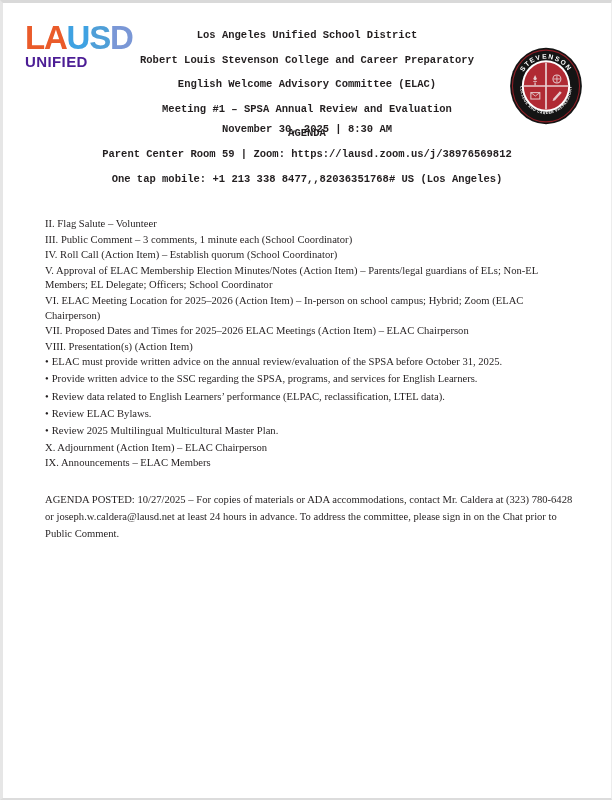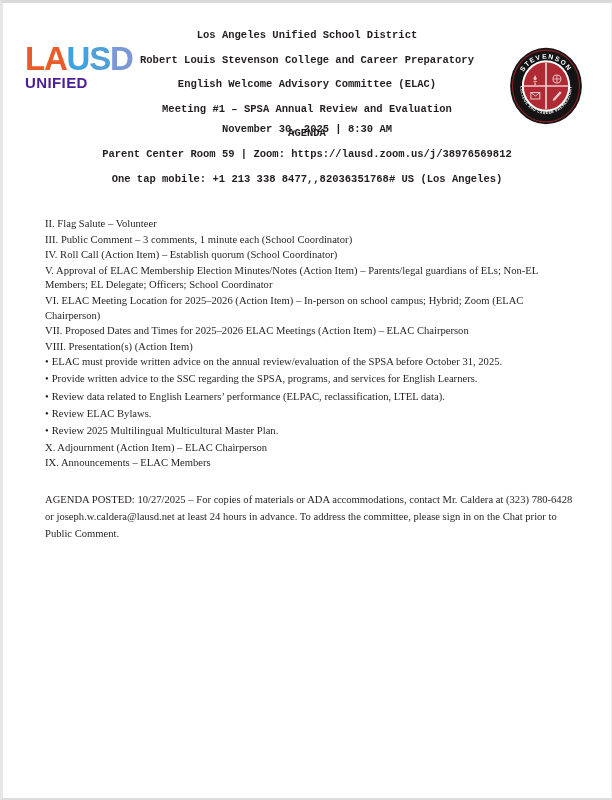--- a/index.html
+++ b/index.html
@@ -31,21 +31,21 @@
     position: relative;
     height: 120px;
     padding-top: 24px;
     box-sizing: border-box;
   }
 
   
   .lausd-logo {
     position: absolute;
     left: 22px;
-    top: 41px;
+    top: 20px;
     width: 140px;
     user-select: none;
   }
   .lausd-wordmark {
     font-family: "Liberation Sans", "DejaVu Sans", sans-serif;
     font-weight: bold;
     font-size: 33px;
     line-height: 30px;
     letter-spacing: -1.2px;
     white-space: nowrap;

